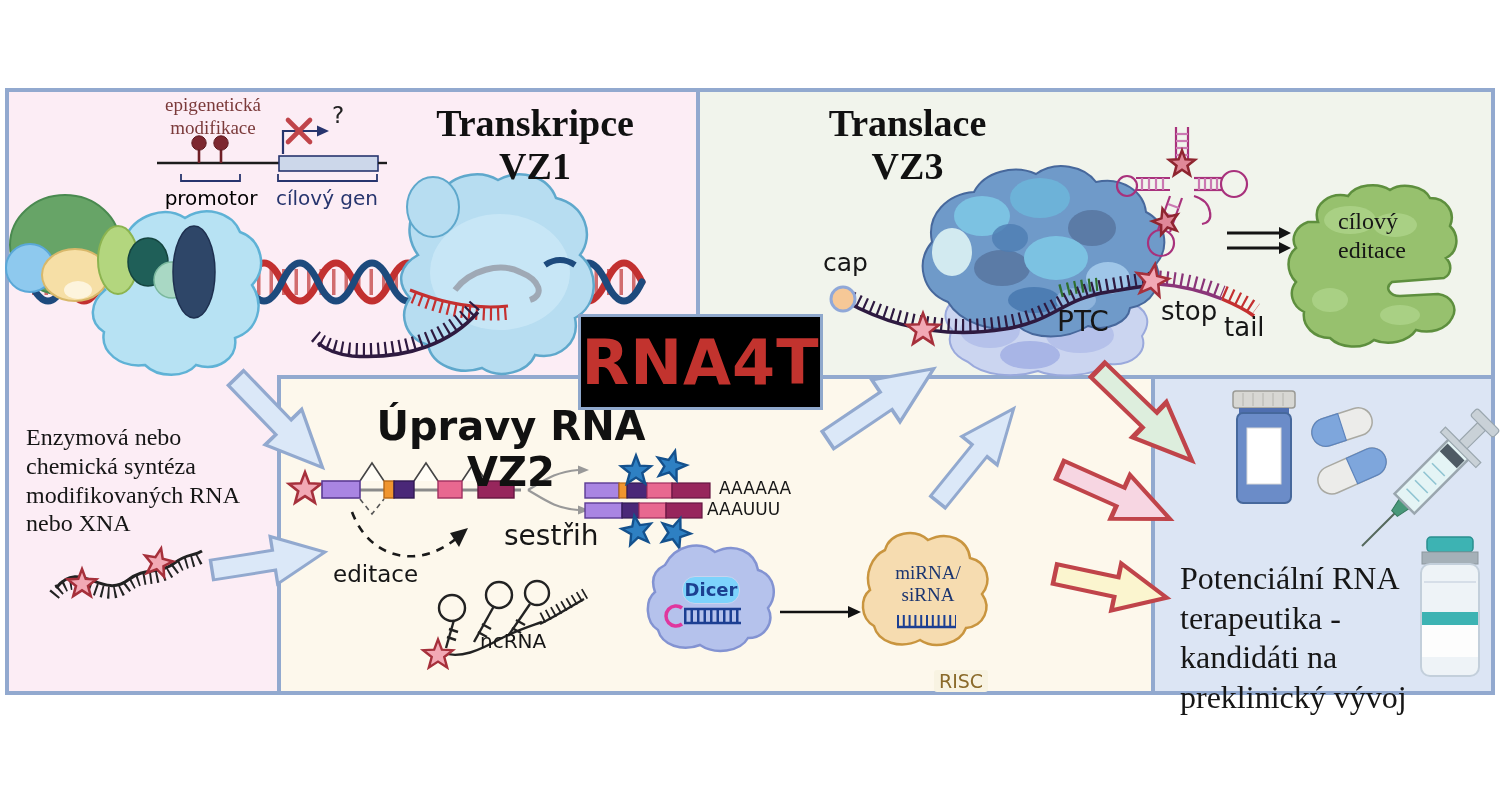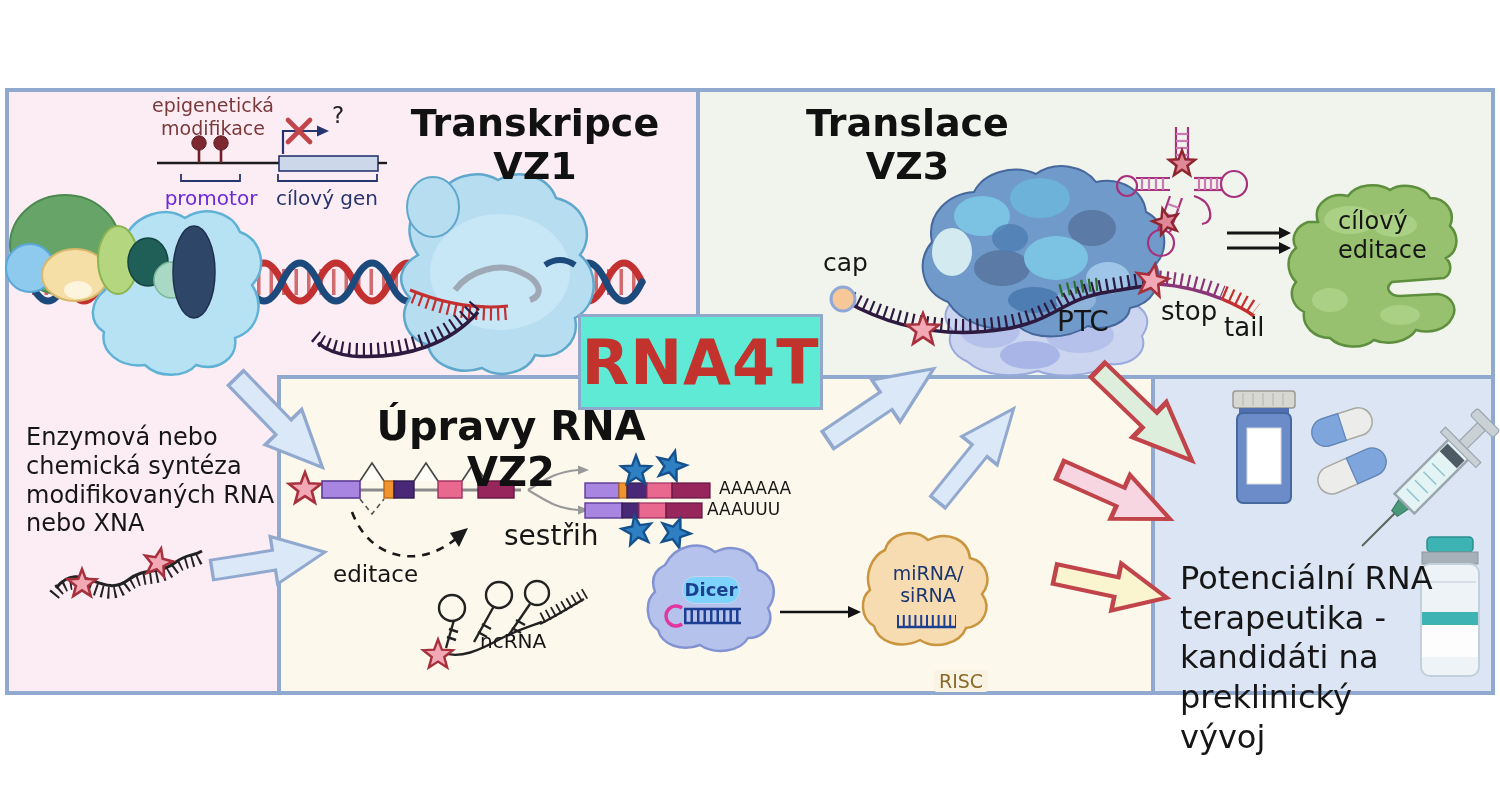--- a/index.html
+++ b/index.html
@@ -5,28 +5,28 @@
   html,body{margin:0;padding:0;background:#fff;}
   .stage{position:relative;width:1500px;height:785px;background:#ffffff;overflow:hidden;
          font-family:"DejaVu Sans","Liberation Sans",sans-serif;color:#161616;}
   .panel{position:absolute;border:4px solid #92a9cf;box-sizing:border-box;}
   #panel-vz1{left:5px;top:88px;width:695px;height:607px;background:#fcedf5;z-index:1;}
   #panel-vz3{left:696px;top:88px;width:799px;height:291px;background:#f1f4ec;z-index:1;}
   #panel-vz2{left:277px;top:375px;width:878px;height:320px;background:#fdf8ec;z-index:2;}
   #panel-rx{left:1151px;top:375px;width:344px;height:320px;background:#dce5f4;z-index:1;}
   .art{position:absolute;left:0;top:0;z-index:3;pointer-events:none;}
   .lbl{position:absolute;z-index:4;}
-  .ln{display:block;}
+  .ln{display:block;font-family:Liberation Serif, serif;}
   .ttl{font-size:38px;font-weight:600;line-height:1.13;text-align:center;color:#111;}
   #t-vz1{left:368px;top:102px;width:262px;margin-left:36px;}
   #t-vz3{left:800px;top:102px;width:215px;}
   #t-vz2{left:355px;top:403px;width:312px;font-size:40px;font-weight:600;text-align:center;color:#111;}
   #lbl-epi{left:141px;top:94px;width:144px;text-align:center;font-size:19px;line-height:1.2;color:#7b3a3a;}
   #lbl-q{left:332px;top:102px;font-size:23px;color:#222;}
-  #lbl-prom{left:163px;top:186px;width:96px;text-align:center;font-size:20px;color:#6d28d9;}
+  #lbl-prom{left:163px;top:186px;width:96px;text-align:center;font-size:20px;color:#000000;}
   #lbl-gene{left:270px;top:186px;width:114px;text-align:center;font-size:20px;color:#27356e;}
   #lbl-syn{left:26px;top:423px;width:258px;font-size:24px;line-height:1.2;color:#161616;}
   #lbl-sestrih{left:504px;top:519px;font-size:28px;}
   #lbl-editace{left:333px;top:561px;font-size:23px;}
   #lbl-ncrna{left:480px;top:629px;font-size:20px;}
   #lbl-aaa1{left:719px;top:478px;font-size:17px;}
   #lbl-aaa2{left:707px;top:499px;font-size:17px;}
   #lbl-dicer{left:682px;top:576px;width:56px;height:26px;line-height:26px;text-align:center;
              font-size:18px;font-weight:700;color:#1c4090;background:#7dd3fc;
              border:1px solid #c9d3ee;border-radius:13px;}
@@ -34,21 +34,21 @@
              color:#1b3570;font-weight:500;}
   #lbl-risc{left:934px;top:647px;font-size:19px;color:#8a6a2a;background:#f8f3e2;
             padding:0 5px;border-radius:3px;margin-top:23px;}
   #lbl-cap{left:823px;top:248px;font-size:25px;}
   #lbl-ptc{left:1057px;top:305px;font-size:28px;}
   #lbl-stop{left:1161px;top:296px;font-size:26px;}
   #lbl-tail{left:1224px;top:312px;font-size:26px;}
   #lbl-protein{left:1338px;top:207px;font-size:24px;line-height:1.2;}
   #lbl-ther{left:1180px;top:559px;width:262px;font-size:32px;line-height:1.24;}
   #logo-box{position:absolute;left:578px;top:314px;width:245px;height:96px;z-index:5;
-            background:#5eead4;border:3px solid #8fa8cc;display:flex;align-items:center;
+            background:#000000;border:3px solid #8fa8cc;display:flex;align-items:center;
             justify-content:center;box-sizing:border-box;}
   #logo-box span{font-size:62px;font-weight:800;color:#c2332e;letter-spacing:1px;}
 </style>
 </head>
 <body>
 
 <div class="stage">
 
   <div class="panel" id="panel-vz1"></div>
   <div class="panel" id="panel-vz3"></div>

